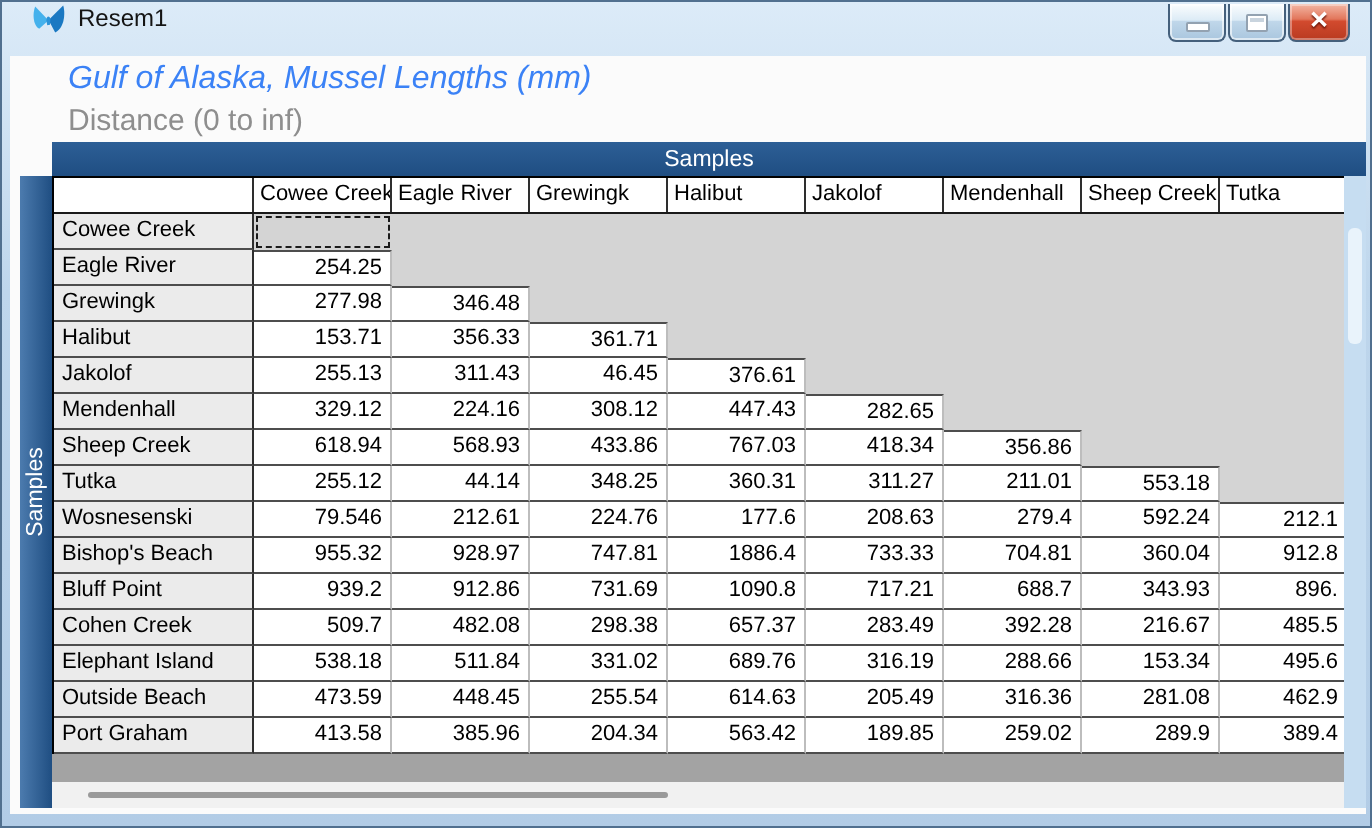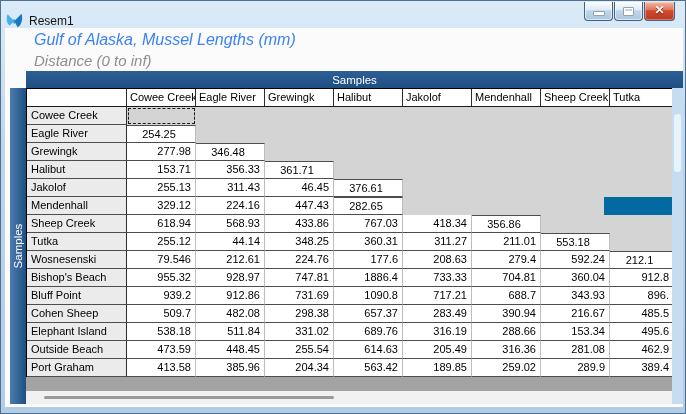--- a/index.html
+++ b/index.html
@@ -4,58 +4,58 @@
 <style>
   html,body{margin:0;padding:0;background:#6b6b6b;}
   *{box-sizing:border-box;}
   .window{
     position:relative;width:686px;height:414px;
     background:linear-gradient(#dcebf8,#bed6ec 35%,#b2cce6);
     border:1px solid #51708f;
     font-family:"Liberation Sans",sans-serif;
     overflow:hidden;
   }
-  .titlebar{position:absolute;top:1px;left:1px;right:1px;height:26px;display:flex;align-items:flex-end;gap:6px;padding-left:4px;}
+  .titlebar{position:absolute;top:1px;left:1px;right:1px;height:26px;display:flex;align-items:flex-start;gap:6px;padding-left:14px;}
   .app-icon{width:17px;height:15px;display:inline-block;}
   .title-text{font-size:12px;color:#141414;}
   .win-buttons{position:absolute;top:0;right:9px;display:flex;gap:1px;}
   .win-btn{width:29px;height:19px;border:1px solid #45607c;border-top:none;border-radius:0 0 4px 4px;
     display:flex;align-items:center;justify-content:center;
     background:linear-gradient(#fbfdfe,#dcebf6 45%,#c0d7ea 48%,#a9c6de);
     box-shadow:inset 0 0 0 1px rgba(255,255,255,.6);}
   .win-btn.close{width:31px;background:linear-gradient(#f3b7a5,#e2765b 42%,#d24a2e 48%,#b93a20);
     box-shadow:inset 0 0 0 1px rgba(255,255,255,.35);}
   .glyph-min{width:12px;height:5px;background:#fff;border:1px solid #93a2b1;border-radius:1px;margin-top:5px;}
   .glyph-restore{position:relative;width:11px;height:9px;background:#fff;border:1px solid #93a2b1;border-radius:1px;}
   .glyph-restore::after{content:"";position:absolute;left:1px;right:1px;top:1px;height:2px;background:#c9d4de;}
   .glyph-close{color:#fff;font-size:12px;font-weight:bold;line-height:12px;text-shadow:0 1px 1px #6e1608;margin-top:-2px;}
   .content{position:absolute;left:4px;top:27px;width:678px;height:379px;background:#fbfbfb;overflow:hidden;}
   .doc-title{position:absolute;left:29px;top:3px;font-style:italic;font-size:16px;color:#3b82f6;}
-  .doc-sub{position:absolute;left:29px;top:24px;font-style:italic;font-size:15px;color:#8e8e8e;}
+  .doc-sub{position:absolute;left:29px;top:24px;font-size:15px;color:#8e8e8e;}
   .top-banner{position:absolute;left:21px;top:43px;width:657px;height:17px;
     background:linear-gradient(#2d5f96,#1f4e82);color:#fff;font-size:11.5px;
     display:flex;align-items:center;justify-content:center;}
   .side-banner{position:absolute;left:5px;top:60px;width:16px;height:316px;
     background:linear-gradient(90deg,#4c7bae,#1f4e82);}
   .side-banner span{position:absolute;left:50%;top:50%;transform:translate(-50%,-50%) rotate(-90deg);
     color:#fff;font-size:11.5px;white-space:nowrap;}
   .grid{position:absolute;left:21px;top:60px;width:646px;height:289px;background:#0369a1;
     border-left:1px solid #000;border-top:1px solid #000;overflow:hidden;}
   .grow{display:flex;height:18px;}
   .header-row{border-bottom:1px solid #1a1a1a;}
   .gcell{height:100%;font-size:11px;line-height:17px;white-space:nowrap;overflow:hidden;color:#000;flex:none;}
   .corner{width:100px;background:#fff;border-right:1px solid #2e2e2e;}
   .colh{width:69px;padding-left:3px;background:#fff;border-right:1px solid #2e2e2e;}
   .colh:last-child{width:63px;border-right:none;}
   .rowh{width:100px;padding-left:4px;background:#ebebeb;border-right:1px solid #2e2e2e;border-bottom:1px solid #4d4d4d;}
   .dcell{width:69px;text-align:right;padding-right:4px;background:#fff;}
   .dcell:last-child{width:63px;}
   .dcell.val{border-right:1px solid #bdbdbd;border-bottom:1px solid #4d4d4d;}
   .dcell.val:last-child{border-right:none;}
-  .dcell.val.diag{border-top:1px solid #4d4d4d;line-height:16px;text-align:center;}
+  .dcell.val.diag{border-top:1px solid #4d4d4d;line-height:16px;}
   .dcell.empty{background:#d4d4d4;}
   .dcell.focused{outline:1px dashed #1a1a1a;outline-offset:-2px;}
   .below-band{position:absolute;left:21px;top:349px;width:646px;height:14px;background:#a3a3a3;}
   .hscroll{position:absolute;left:21px;top:363px;width:646px;height:13px;background:#f1f1f1;}
   .hthumb{position:absolute;left:18px;top:5px;width:290px;height:3px;background:#9a9a9a;border-radius:2px;}
   .vscroll{position:absolute;left:667px;top:60px;width:11px;height:316px;background:#c6ddf1;}
   .vthumb{position:absolute;left:2px;top:26px;width:7px;height:58px;background:#e9f3fb;border-radius:3px;}
 </style>
 </head>
 <body>
@@ -158,20 +158,21 @@
           <div class="gcell dcell val diag">376.61</div>
           <div class="gcell dcell empty"></div>
           <div class="gcell dcell empty"></div>
           <div class="gcell dcell empty"></div>
           <div class="gcell dcell empty"></div>
         </div>
         <div class="grow">
           <div class="gcell rowh">Mendenhall</div>
           <div class="gcell dcell val">329.12</div>
           <div class="gcell dcell val">224.16</div>
+          <div class="gcell dcell val">308.12</div>
           <div class="gcell dcell val">447.43</div>
           <div class="gcell dcell val diag">282.65</div>
           <div class="gcell dcell empty"></div>
           <div class="gcell dcell empty"></div>
           <div class="gcell dcell empty"></div>
         </div>
         <div class="grow">
           <div class="gcell rowh">Sheep Creek</div>
           <div class="gcell dcell val">618.94</div>
           <div class="gcell dcell val">568.93</div>
@@ -220,27 +221,27 @@
           <div class="gcell dcell val">939.2</div>
           <div class="gcell dcell val">912.86</div>
           <div class="gcell dcell val">731.69</div>
           <div class="gcell dcell val">1090.8</div>
           <div class="gcell dcell val">717.21</div>
           <div class="gcell dcell val">688.7</div>
           <div class="gcell dcell val">343.93</div>
           <div class="gcell dcell val">896.</div>
         </div>
         <div class="grow">
-          <div class="gcell rowh">Cohen Sheep</div>
+          <div class="gcell rowh">Cohen Creek</div>
           <div class="gcell dcell val">509.7</div>
           <div class="gcell dcell val">482.08</div>
           <div class="gcell dcell val">298.38</div>
           <div class="gcell dcell val">657.37</div>
           <div class="gcell dcell val">283.49</div>
-          <div class="gcell dcell val">390.94</div>
+          <div class="gcell dcell val">392.28</div>
           <div class="gcell dcell val">216.67</div>
           <div class="gcell dcell val">485.5</div>
         </div>
         <div class="grow">
           <div class="gcell rowh">Elephant Island</div>
           <div class="gcell dcell val">538.18</div>
           <div class="gcell dcell val">511.84</div>
           <div class="gcell dcell val">331.02</div>
           <div class="gcell dcell val">689.76</div>
           <div class="gcell dcell val">316.19</div>

